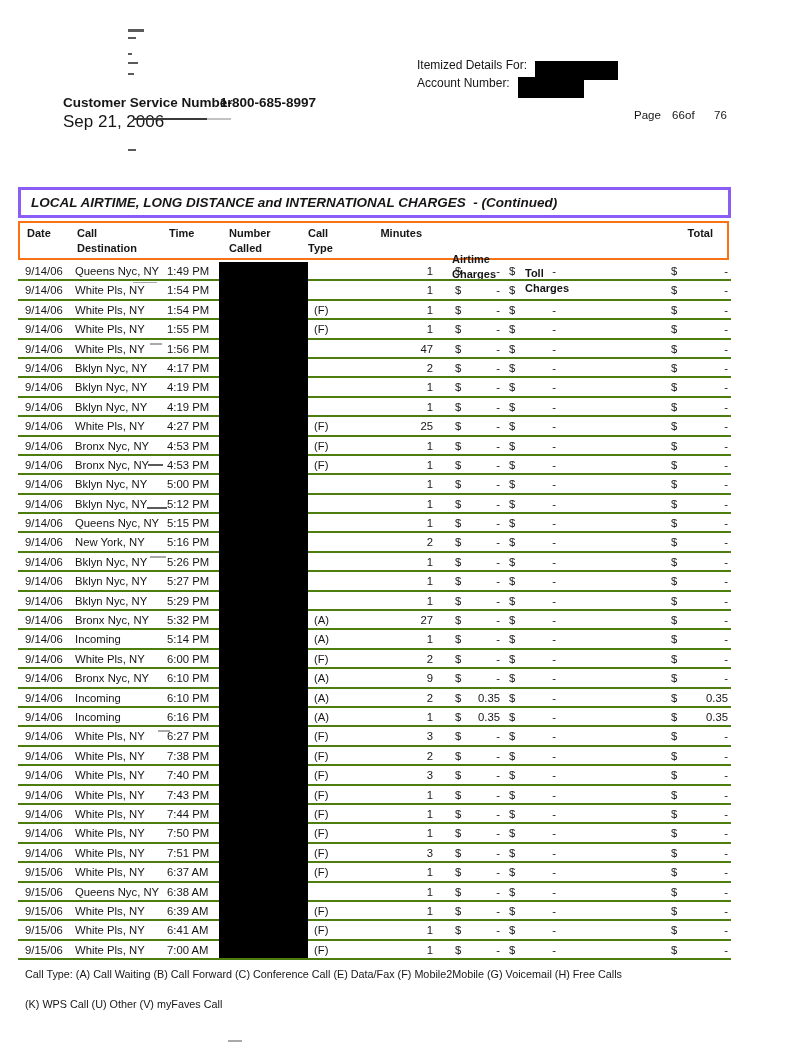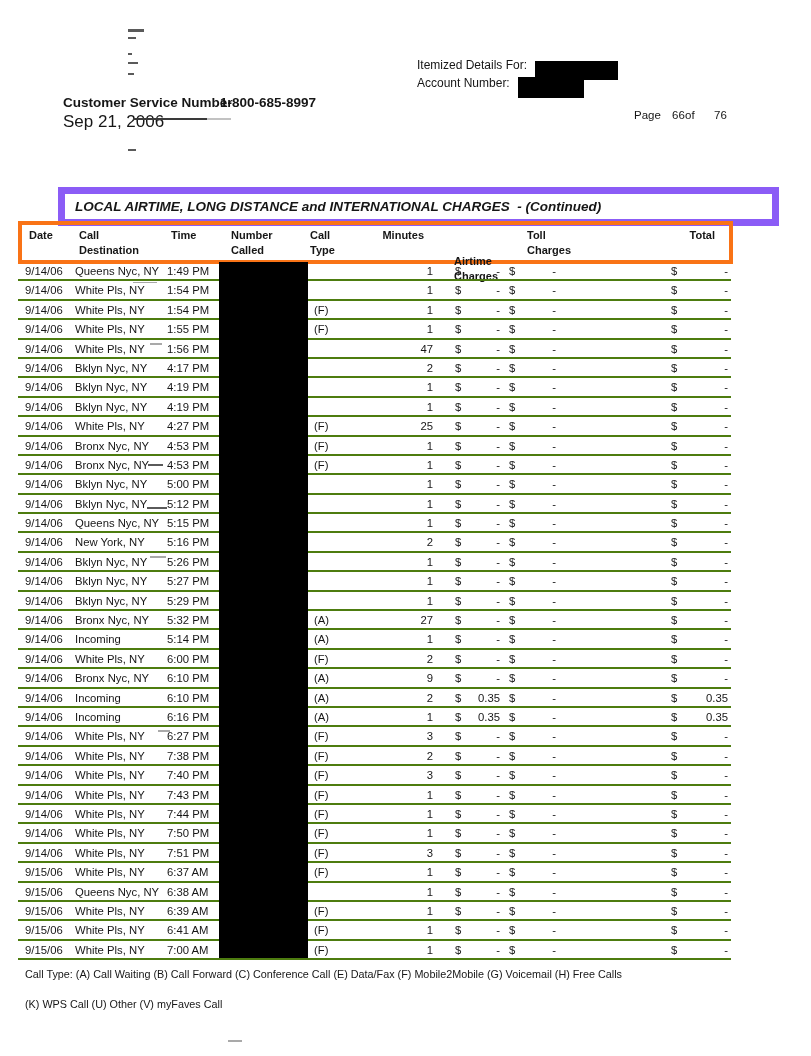--- a/index.html
+++ b/index.html
@@ -22,33 +22,33 @@
   .csn-number{left:220px;top:95px;font-size:13.5px;font-weight:bold;}
   .bill-date{left:63px;top:112px;font-size:17px;}
   .date-line{position:absolute;left:133px;top:118px;width:74px;height:2px;background:#3a3a3a;}
   .date-line-tail{position:absolute;left:207px;top:118px;width:24px;height:2px;background:#c2c2c2;}
   .pg{font-size:11.5px;top:109px;}
   .pg-label{left:634px;}
   .pg-cur{left:672px;}
   .pg-of{left:685px;}
   .pg-total{left:714px;}
   
-  .title-box{position:absolute;left:18px;top:187px;width:707px;height:25px;border:7px solid #8b5cf6;margin-left:40px;}
+  .title-box{position:absolute;left:18px;top:187px;width:707px;height:25px;border:3px solid #8b5cf6;}
   .title-text{position:absolute;left:10px;top:0;line-height:25px;font-size:13.5px;font-weight:bold;font-style:italic;white-space:pre;}
-  .header-box{position:absolute;left:18px;top:221px;width:707px;height:35px;border:4px solid #f97316;}
+  .header-box{position:absolute;left:18px;top:221px;width:707px;height:35px;border:2px solid #f97316;}
   .hc{position:absolute;top:3px;font-size:11px;font-weight:bold;line-height:15px;}
   .hc div{height:15px;}
   .hc-date{left:7px;}
   .hc-dest{left:57px;}
   .hc-time{left:149px;}
   .hc-number{left:209px;}
   .hc-type{left:288px;}
   .hc-min{left:340px;width:62px;text-align:right;}
   .hc-air{left:432px;margin-top:26px;}
-  .hc-toll{left:505px;}
+  .hc-toll{left:505px;margin-top:40px;}
   .hc-total{left:650px;width:43px;text-align:right;}
   
   .rows{position:absolute;left:18px;top:262px;width:713px;}
   .row{position:relative;height:17.4px;border-bottom:2px solid #4d7c0f;}
   .cell{position:absolute;top:0;font-size:11.3px;line-height:18px;white-space:nowrap;}
   .c-date{left:7px;}
   .c-dest{left:57px;}
   .c-time{left:149px;}
   .c-type{left:296px;}
   .c-min{left:355px;width:60px;text-align:right;}

